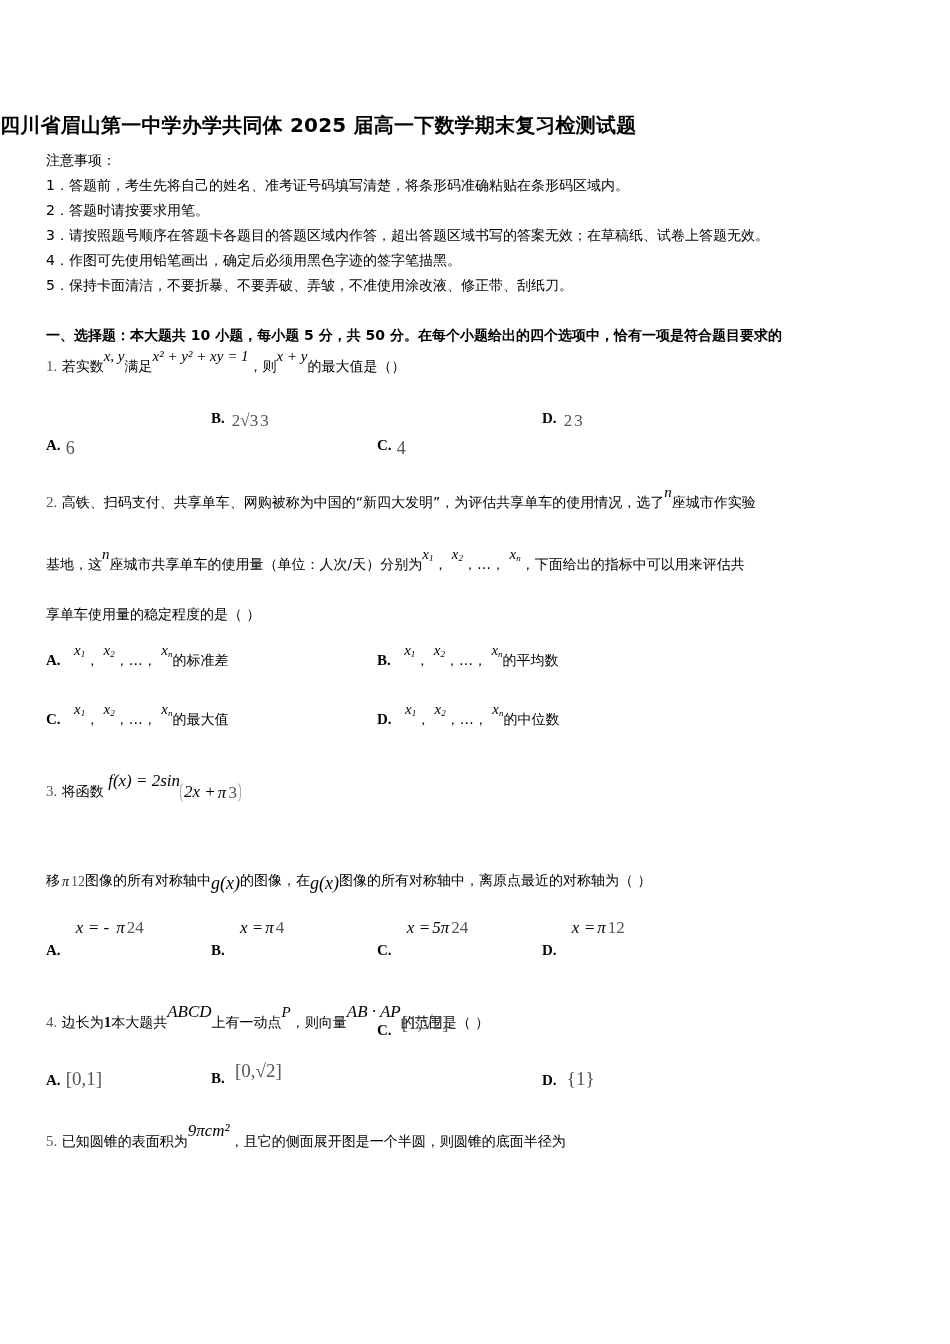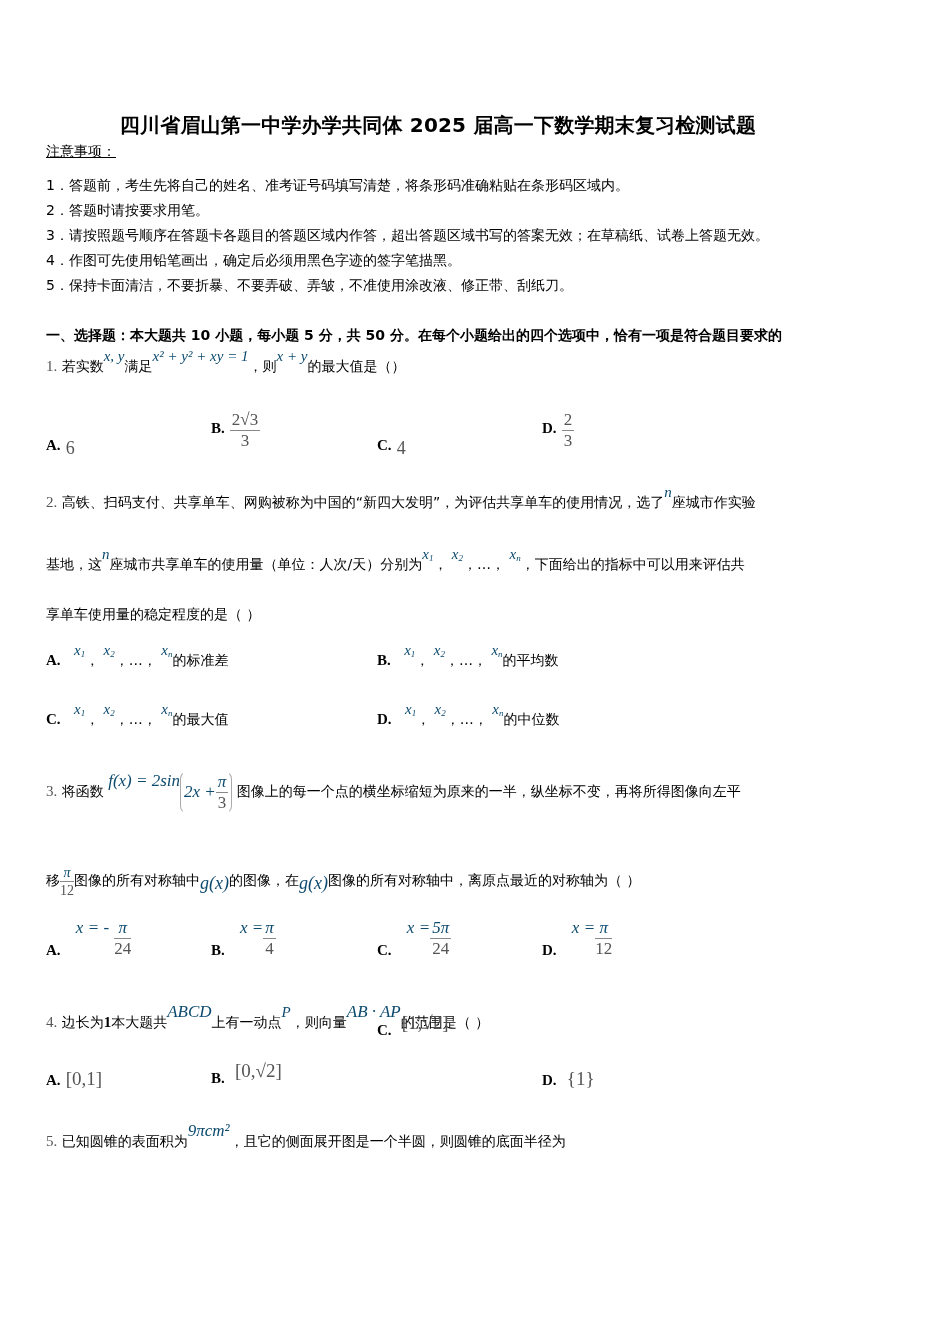--- a/index.html
+++ b/index.html
@@ -1,39 +1,39 @@
 <!DOCTYPE html>
 <html><head>
 <meta charset="utf-8">
 <style>
   html, body { margin:0; padding:0; background:#ffffff; }
   body { width:950px; height:1344px; position:relative; overflow:hidden;
          font-family:"DejaVu Sans","Liberation Sans",sans-serif; color:#000; }
   .abs { position:absolute; white-space:nowrap; }
-  .title { left:0; width:876px; top:112px; text-align:center; font-size:20px; font-weight:bold; letter-spacing:0.2px; }
+  .title { left:0; width:876px; top:112px; text-align:left; font-size:20px; font-weight:bold; letter-spacing:0.2px; }
   .note { font-size:14px; left:46px; }
   .sec { font-size:14px; left:46px; }
   .q { font-size:14px; }
   .qn { font-family:"Liberation Serif","DejaVu Serif",serif; color:#555; font-size:15px; }
-  .math { font-family:"Liberation Serif","DejaVu Serif",serif; font-style:italic; color:#0c4a6e; }
+  .math { font-family:"Liberation Serif","DejaVu Serif",serif; font-style:italic; color:#000000; }
   .mup { font-family:"Liberation Serif","DejaVu Serif",serif; color:#555; }
   .lbl { font-family:"Liberation Serif","DejaVu Serif",serif; font-weight:bold; font-size:15px; }
-  .frac { display:inline-flex; flex-direction:column; align-items:center; vertical-align:middle; font-family:"Liberation Serif","DejaVu Serif",serif; color:#555; font-size:17px; line-height:20px; }
+  .frac { display:inline-flex; flex-direction:row; align-items:center; vertical-align:middle; font-family:"Liberation Serif","DejaVu Serif",serif; color:#555; font-size:17px; line-height:20px; }
   .frac .num { padding:0 2px; }
   .frac .bar { border-top:1px solid #888; width:100%; }
   .sup { position:relative; top:-10px; font-size:15px; }
   .sub { font-size:9px; position:relative; top:2px; }
 </style>
 </head>
 <body>
 
 <div class="abs title">四川省眉山第一中学办学共同体 2025 届高一下数学期末复习检测试题</div>
 
 <div>
-  <div class="abs note" style="top:143px;text-decoration:underline;">注意事项：</div>
+  <div class="abs note" style="top:152px;">注意事项：</div>
   <div class="abs note" style="top:177px;">1．答题前，考生先将自己的姓名、准考证号码填写清楚，将条形码准确粘贴在条形码区域内。</div>
   <div class="abs note" style="top:202px;">2．答题时请按要求用笔。</div>
   <div class="abs note" style="top:227px;">3．请按照题号顺序在答题卡各题目的答题区域内作答，超出答题区域书写的答案无效；在草稿纸、试卷上答题无效。</div>
   <div class="abs note" style="top:252px;">4．作图可先使用铅笔画出，确定后必须用黑色字迹的签字笔描黑。</div>
   <div class="abs note" style="top:277px;">5．保持卡面清洁，不要折暴、不要弄破、弄皱，不准使用涂改液、修正带、刮纸刀。</div>
 </div>
 
 <div class="abs sec" style="top:327px;font-weight:bold;font-size:14px;">一、选择题：本大题共 10 小题，每小题 5 分，共 50 分。在每个小题给出的四个选项中，恰有一项是符合题目要求的</div>
 
 <div class="abs q" style="left:46px;top:358px;">
@@ -72,21 +72,20 @@
 </div>
 
 <div class="abs q" style="left:46px;top:762px;line-height:58px;">
   <span class="qn">3.</span>
   <span>将函数</span>
   <span class="math" style="font-size:17px;position:relative;top:-10px;">f(x) = 2sin</span><span style="display:inline-block;border:1px solid #aaa;border-top-color:transparent;border-bottom-color:transparent;border-radius:8px;padding:0 3px;vertical-align:middle;line-height:20px;"><span class="math" style="font-size:17px;">2x +</span><span class="frac">
         <span class="num math">π</span>
         <span class="bar"></span>
         <span>3</span>
       </span></span>
-  <span>图像上的每一个点的横坐标缩短为原来的一半，纵坐标不变，再将所得图像向左平</span>
 </div>
 <div class="abs q" style="left:46px;top:857px;line-height:44px;">
   <span>移</span><span class="frac" style="font-size:14px;line-height:17px;">
       <span class="num math">π</span>
       <span class="bar"></span>
       <span>12</span>
     </span><span>图像的所有对称轴中</span><span class="math" style="font-size:18px;position:relative;top:4px;">g(x)</span><span>的图像，在</span><span class="math" style="font-size:18px;position:relative;top:4px;">g(x)</span><span>图像的所有对称轴中，离原点最近的对称轴为（   ）</span>
 </div>
 <div>
   <div class="abs" style="left:46px;top:918px;"><span class="lbl" style="position:relative;top:22px;">A.</span>&nbsp;&nbsp;&nbsp;<span class="math" style="font-size:17px;">x = -</span> <span class="frac" style="vertical-align:top;">

